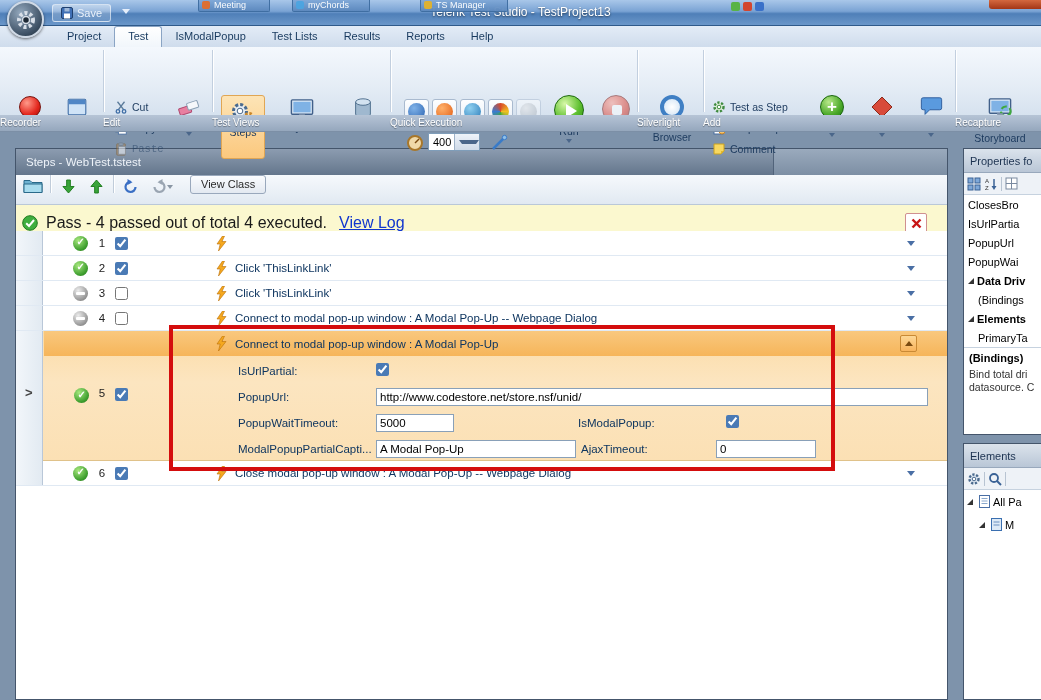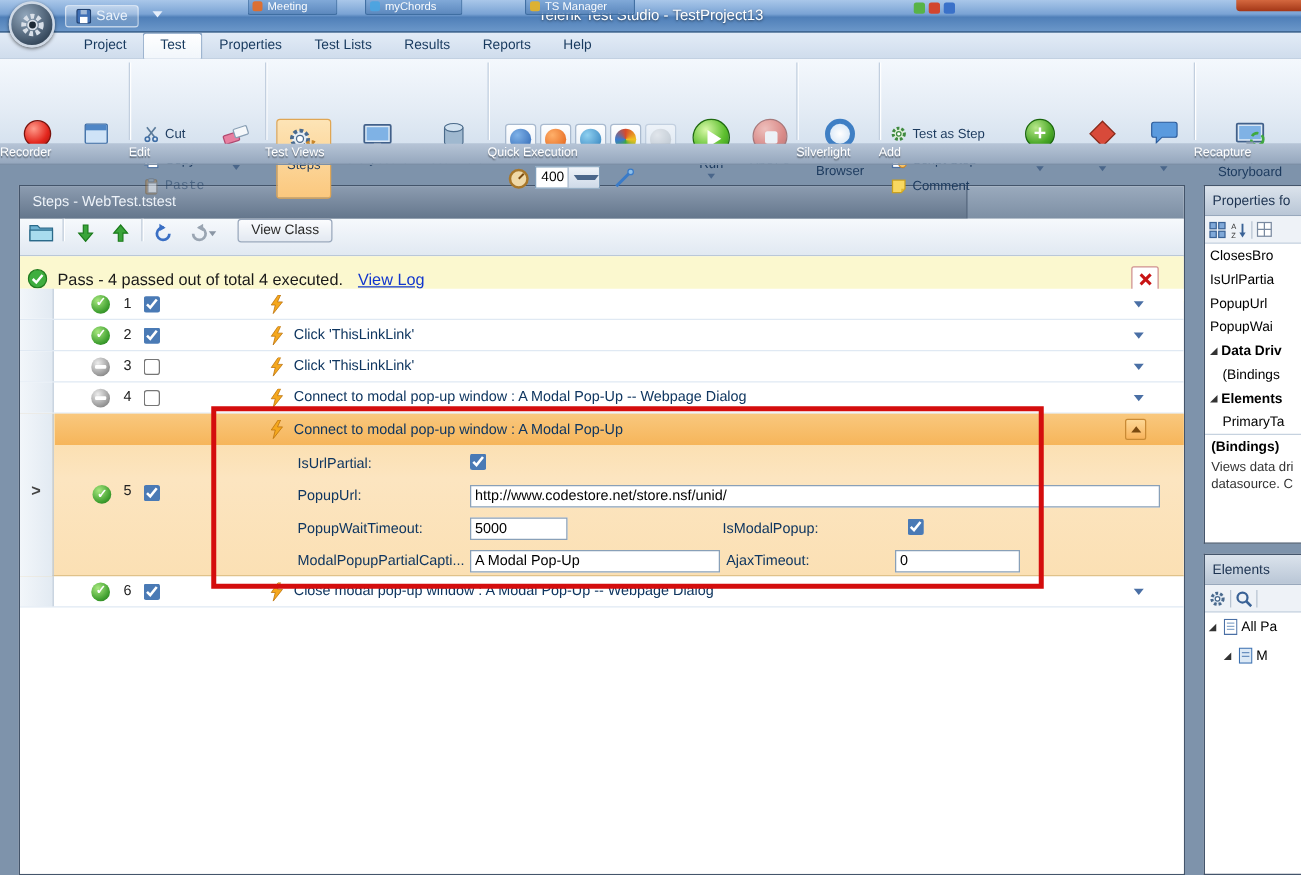--- a/index.html
+++ b/index.html
@@ -89,21 +89,21 @@
     color:#eef3f9; font-size:11.5px; line-height:26px; padding-left:10px; }
   .sp-toolbar { position:absolute; left:0; top:26px; right:0; height:30px;
     background:linear-gradient(#f6f9fc,#e1e9f2); border-bottom:1px solid #bac8d8;
     display:flex; align-items:flex-start; padding-left:6px; gap:6px; }
   .tsep { width:1px; height:18px; background:#c0ccda; box-shadow:1px 0 0 #fff; }
   .tbtn { display:flex; align-items:center; justify-content:center; width:22px; height:22px; }
   .viewclass-btn { margin-left:8px; padding:2px 10px 3px; font-size:11px; color:#2a2a2a;
     border:1px solid #99a8bc; border-radius:3px; background:linear-gradient(#fbfcfe,#e3e9f1); }
   .sp-pass { position:absolute; left:0; top:56px; right:0; height:37px; background:#fbf8cf;
     border-bottom:1px solid #d8d494; display:flex; align-items:center; padding-left:6px;
-    font-size:13px; color:#1a1a1a; }
+    font-size:16px; color:#1a1a1a; }
   .viewlog { margin-left:12px; color:#1136ce; text-decoration:underline; }
   .pass-close { margin-left:auto; margin-right:20px; width:22px; height:21px; background:#ffffff;
     border:1px solid #d09090; border-radius:2px; display:flex; align-items:center; justify-content:center; }
 
   .grid { position:absolute; left:0; top:82px; right:0; bottom:0; background:#fff; }
   .row { height:25px; display:flex; align-items:center; border-bottom:1px solid #e0e9f3; }
   .gutter { width:27px; align-self:stretch; flex:none;
     background:linear-gradient(90deg,#f2f6fa,#e2eaf2); border-right:1px solid #b9c7d8; }
   .st { width:15px; height:15px; border-radius:50%; position:relative; flex:none; }
   .st.pass { background:radial-gradient(circle at 35% 30%, #a8e87f, #3f9f2f 65%, #1f6f1a); }
@@ -198,21 +198,21 @@
       <rect x="3" y="6.5" width="6" height="5" fill="#ffffff"></rect>
       <rect x="3.5" y="1" width="5" height="3.5" fill="#9fb8d8"></rect>
     </svg>
     <span>Save</span>
   </div>
   <span class="save-dd"></span>
 
   <div class="ribbon-tabs">
     <span class="rtab">Project</span>
     <span class="rtab active">Test</span>
-    <span class="rtab">Properties</span>
+    <span class="rtab">IsModalPopup</span>
     <span class="rtab">Test Lists</span>
     <span class="rtab">Results</span>
     <span class="rtab">Reports</span>
     <span class="rtab">Help</span>
   </div>
 
   <div class="ribbon-body">
     <span class="gsep" style="left:103px;"></span>
     <span class="gsep" style="left:212px;"></span>
     <span class="gsep" style="left:390px;"></span>
@@ -622,21 +622,21 @@
       <div class="pp-row bold">
           <span class="tri"></span>
           <span>Elements</span>
         </div>
       <div class="pp-row indent">
           <span>PrimaryTa</span>
         </div>
     </div>
     <div class="pp-desc">
       <div class="t">(Bindings)</div>
-      <div>Views data dri</div>
+      <div>Bind total dri</div>
       <div>datasource. C</div>
     </div>
   </div>
 
   <div class="side-panel" style="top:443px;height:257px;">
     <div class="pp-header">Elements</div>
     <div class="pp-toolbar">
       <svg width="14" height="14" viewBox="0 0 14 14">
         <circle cx="7" cy="7" r="4.5" fill="#dfe8f2" stroke="#4a6a8e" stroke-width="2.4" stroke-dasharray="2.2 1.6"></circle>
         <circle cx="7" cy="7" r="1.8" fill="#fff" stroke="#4a6a8e"></circle>

